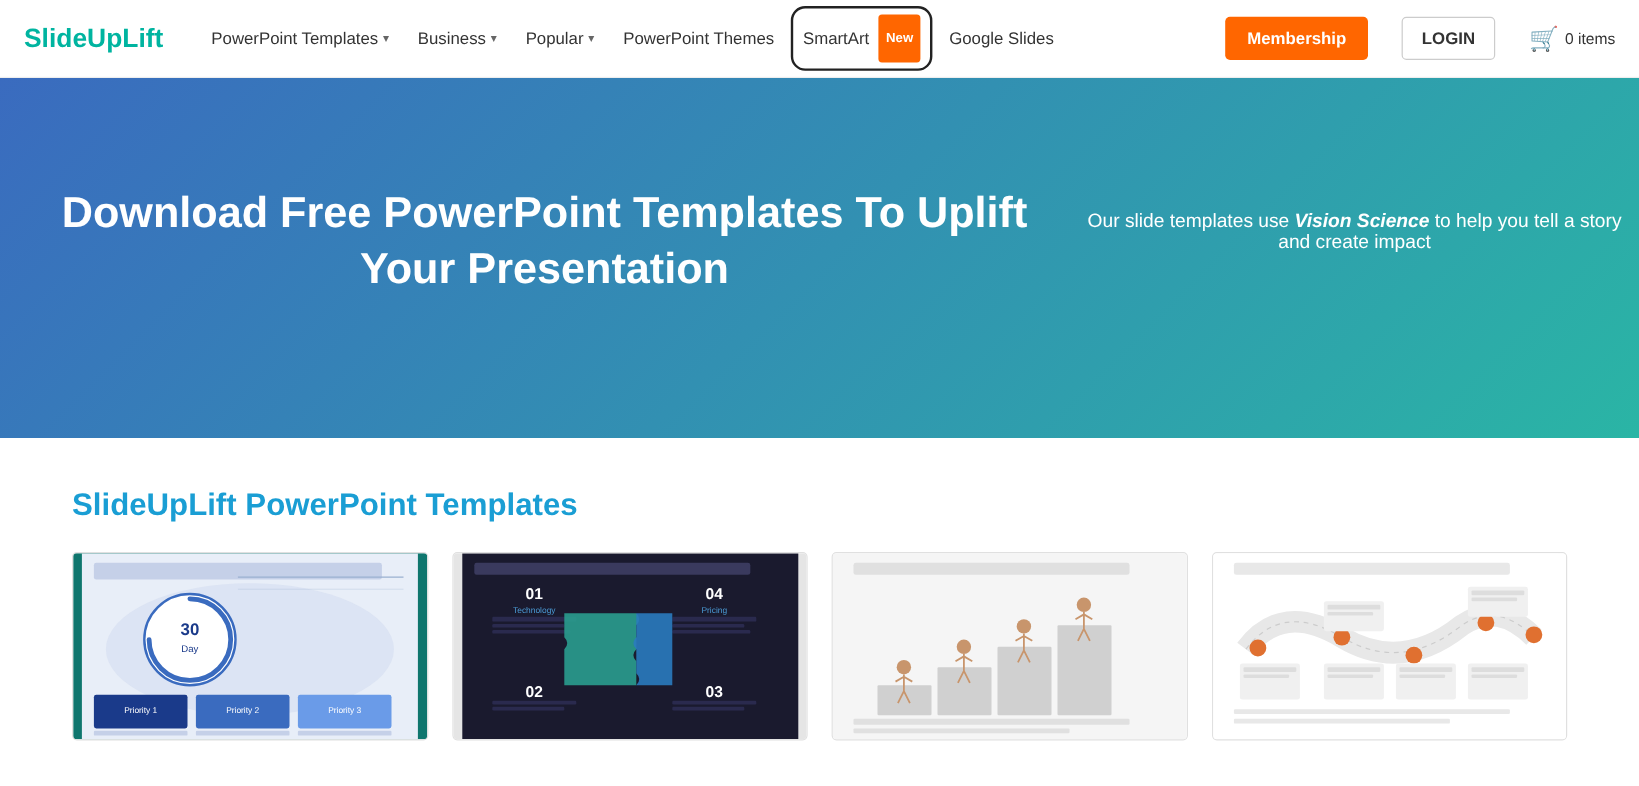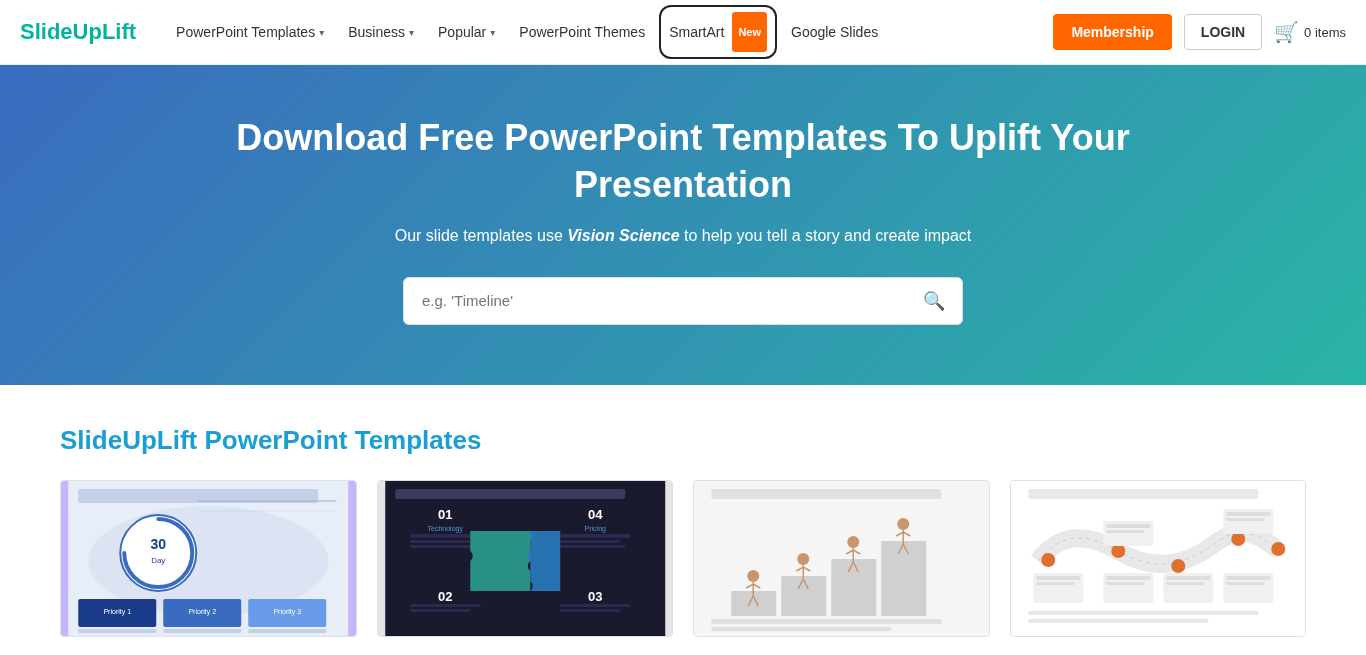--- a/index.html
+++ b/index.html
@@ -55,21 +55,21 @@
       color: #fff;
       font-size: 11px;
       font-weight: bold;
       padding: 14px 6px;
       border-radius: 3px;
       margin-left: 4px;
     }
     .nav-right {
       display: flex;
       align-items: center;
-      gap: 12px;
+      gap: 28px;
       margin-left: auto;
     }
     .btn-membership {
       background: #f60;
       color: #fff;
       border: none;
       padding: 10px 18px;
       border-radius: 4px;
       font-size: 14px;
       font-weight: 600;
@@ -93,21 +93,21 @@
       color: #333;
       cursor: pointer;
     }
     .cart-icon { font-size: 20px; color: #555; }
 
     
     .hero {
       background: linear-gradient(135deg, #3a6bbf 0%, #2ab5a5 100%);
       min-height: 300px;
       display: flex;
-      flex-direction: column;
+      flex-direction: row;
       align-items: center;
       justify-content: center;
       padding: 50px 8px 60px;
       text-align: center;
     }
     .hero h1 {
       color: #fff;
       font-size: 36px;
       font-weight: 800;
       max-width: 900px;
@@ -192,21 +192,21 @@
     .card-img {
       width: 100%;
       height: 155px;
       display: flex;
       align-items: stretch;
       justify-content: stretch;
     }
     .card-img svg { width: 100%; height: 100%; }
 
     
-    .card1-bg { background: #c4b5fd; }
+    .card1-bg { background: #0f766e; }
     
     .card2-bg { background: #e5e5e5; }
     
     .card3-bg { background: #f5f5f5; }
     
     .card4-bg { background: #fff; }
 
   </style>
 </head>
 <body>
@@ -247,24 +247,20 @@
       <span>0 items</span>
     </div>
   </div>
 </nav>
 
 <section class="hero">
   <h1>Download Free PowerPoint Templates To Uplift Your Presentation</h1>
   <p>
     <span>Our slide templates use </span><em>Vision Science</em><span> to help you tell a story and create impact</span>
   </p>
-  <div class="search-bar">
-    <input type="text" placeholder="e.g. 'Timeline'" style="">
-    <button>🔍</button>
-  </div>
 </section>
 
 <div class="section">
   <div class="section-header">
     <h2 class="section-title">
       <span>SlideUpLift </span><span>PowerPoint Templates</span>
     </h2>
   </div>
 
   <div class="cards-grid">

